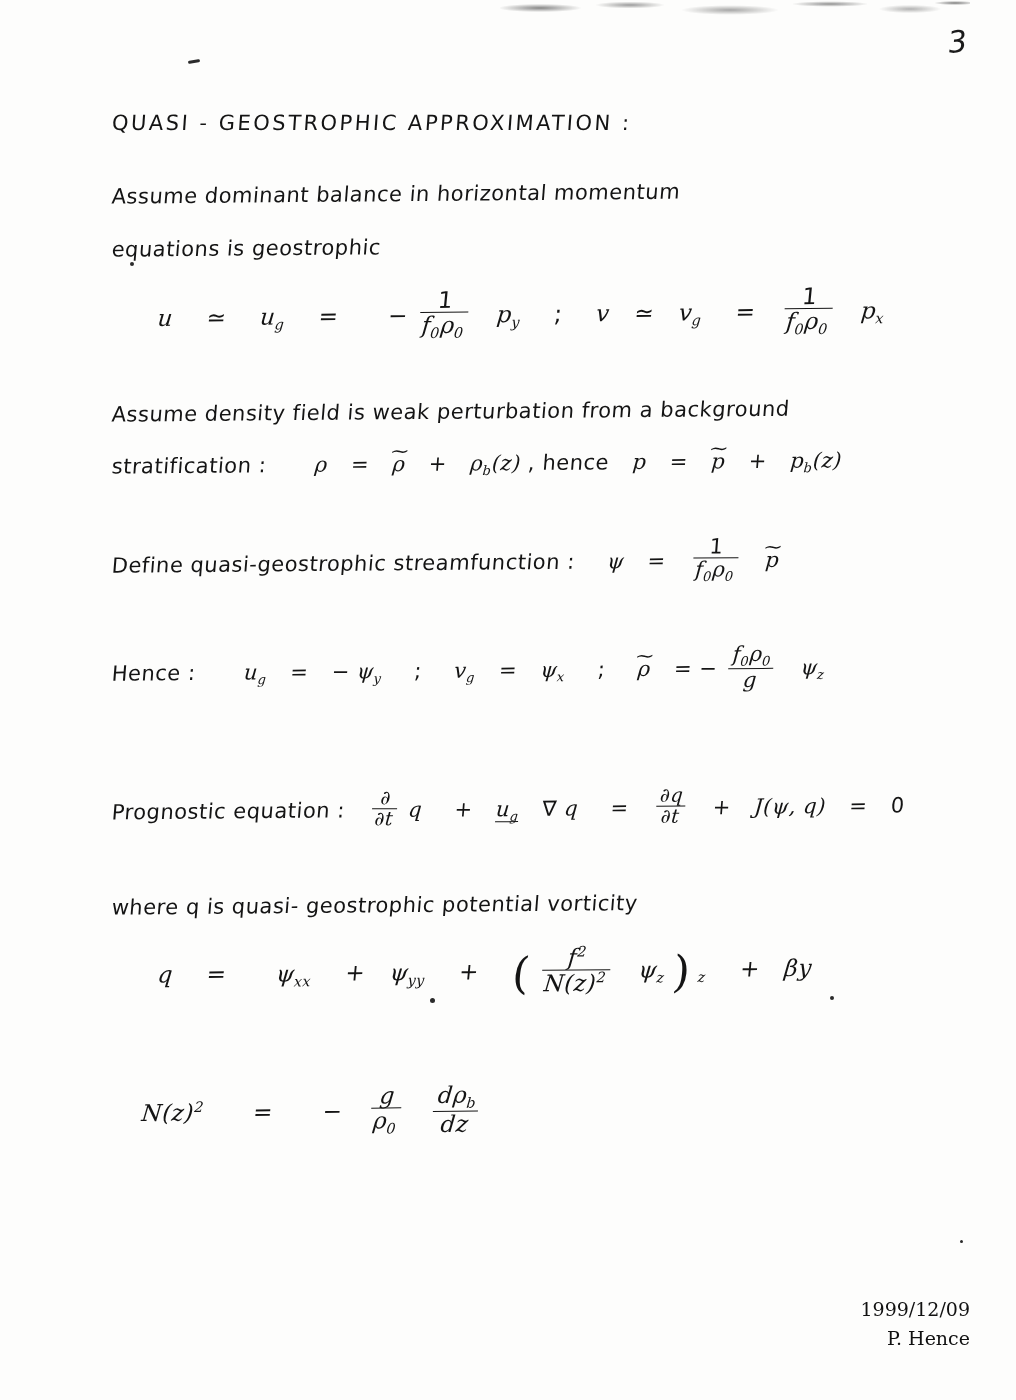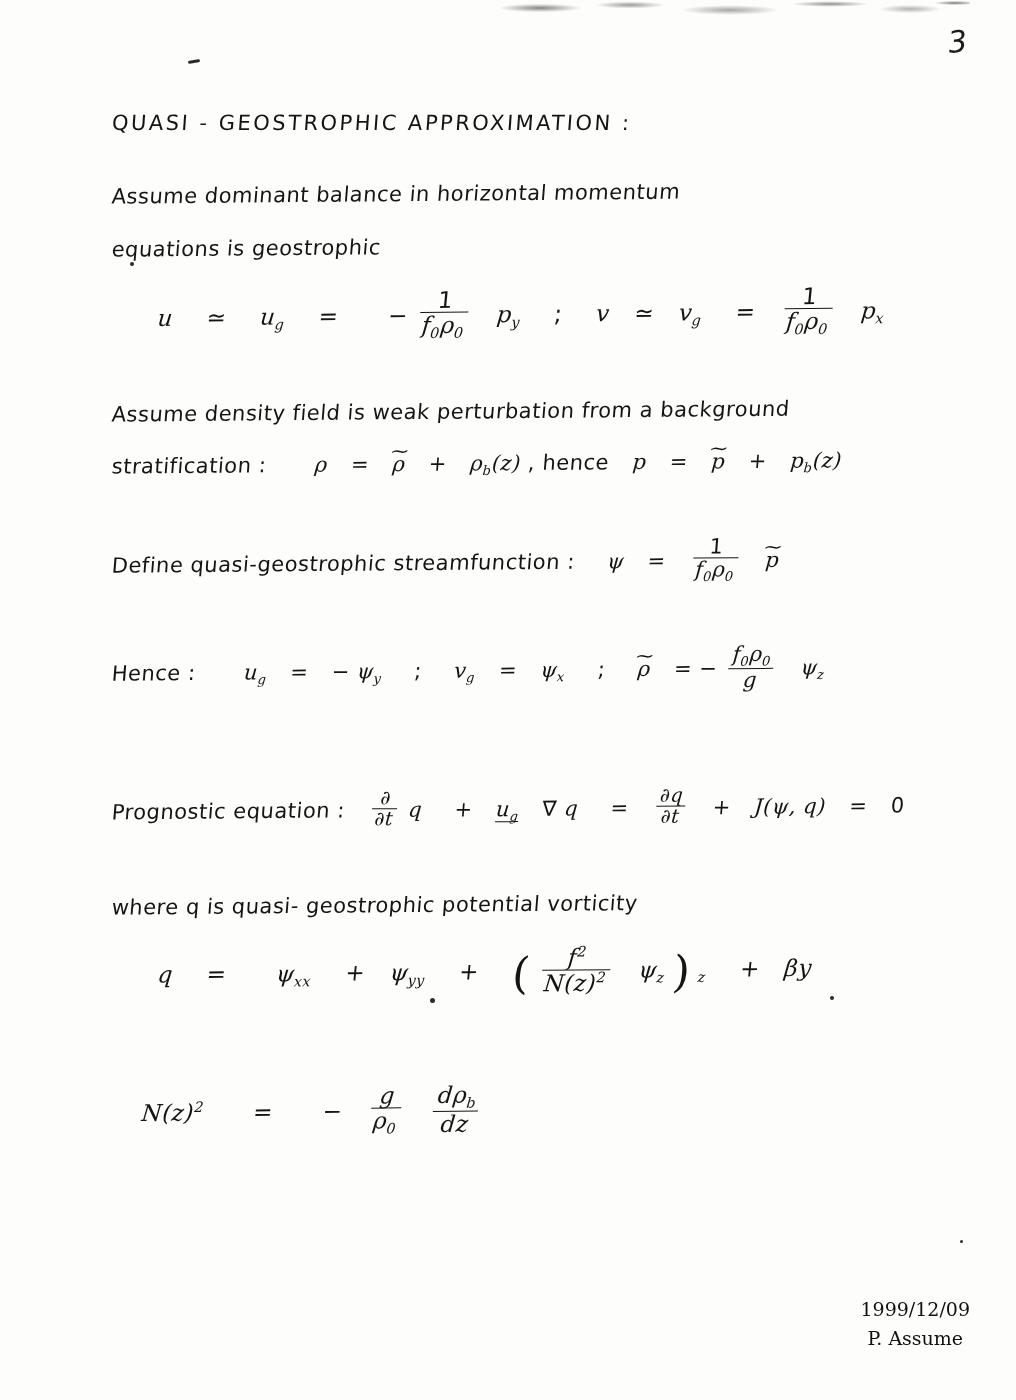--- a/index.html
+++ b/index.html
@@ -126,21 +126,21 @@
   .paren-big {
     font-size: 1.9em;
     vertical-align: -0.22em;
     font-family: "DejaVu Serif", serif;
   }
 
   .signature {
     position: absolute;
     right: 46px;
     bottom: 48px;
-    text-align: center;
+    text-align: right;
     font-family: "DejaVu Serif", serif;
     font-size: 19px;
     line-height: 1.5;
     color: #111;
   }
 </style>
 </head>
 <body>
 
 <div class="page">
@@ -360,16 +360,16 @@
       <span class="frac">
         <span class="num it">dρ<span class="sub">b</span></span>
         <span class="den it">dz</span>
       </span>
     </div>
 
   </div>
 
   <div class="signature">
     <div>1999/12/09</div>
-    <div>P. Assume</div>
+    <div>P. Hence</div>
   </div>
 
 </div>
 
 </body></html>

